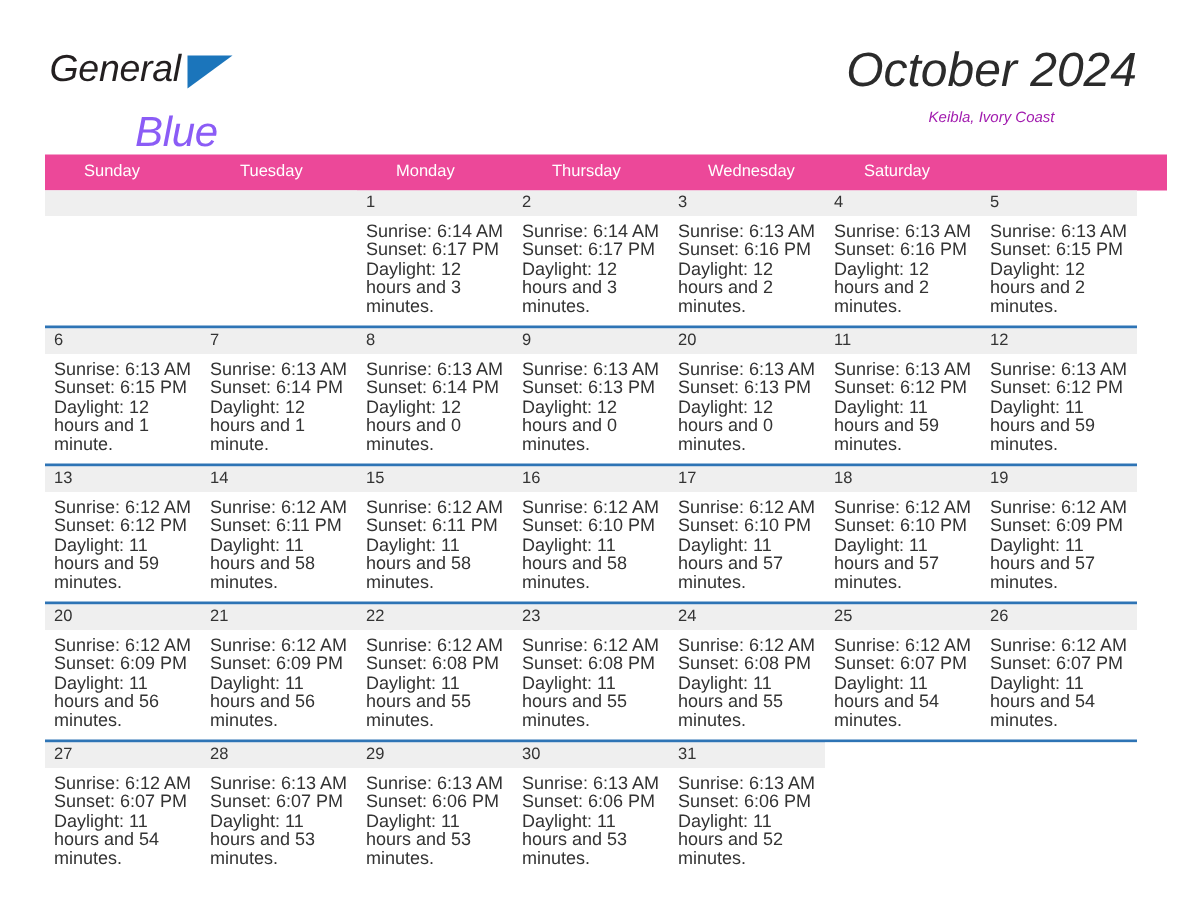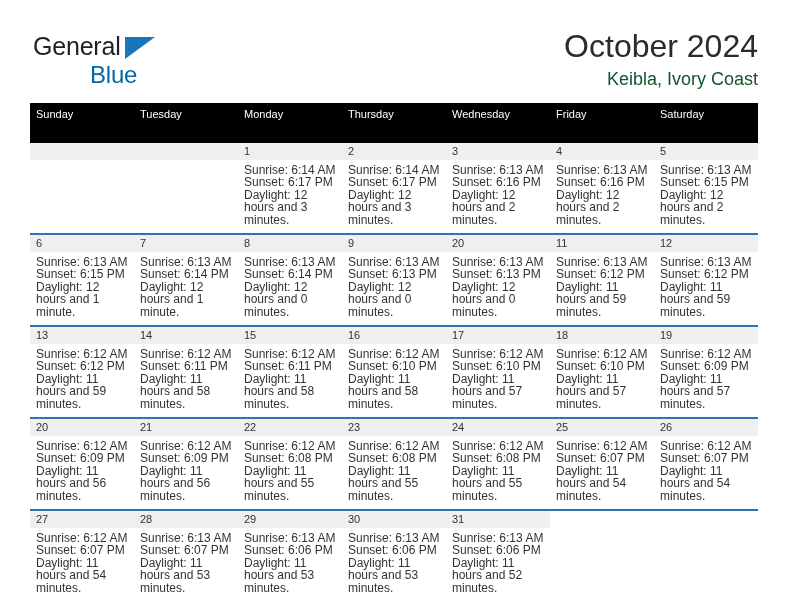--- a/index.html
+++ b/index.html
@@ -22,20 +22,21 @@
     box-sizing: border-box;
   }
 
   
   .top-bar {
     position: absolute;
     left: 0;
     top: 0;
     width: 792px;
     height: 100px;
+    font-style: italic;
   }
 
   .brand {
     position: absolute;
     left: 33px;
     top: 34px;
     width: 210px;
     height: 54px;
     line-height: 1;
     user-select: none;
@@ -54,61 +55,63 @@
     left: 92px;
     top: 3px;
     width: 0;
     height: 0;
     border-left: 30px solid #1b75bb;
     border-bottom: 22px solid transparent;
   }
   .brand-blue {
     position: absolute;
     left: 57px;
-    top: 29px;
-    font-size: 24px;
+    top: 40px;
+    font-size: 28px;
     letter-spacing: -0.2px;
-    color: #0369a1;
+    color: #8b5cf6;
     font-family: "Liberation Sans", sans-serif;
   }
 
   .title-block {
     position: absolute;
     right: 34px;
     top: 30px;
     text-align: right;
   }
   .cal-title {
     font-size: 32px;
     color: #2b2b2b;
     font-weight: normal;
     line-height: 32px;
     white-space: nowrap;
   }
   .cal-subtitle {
-    font-size: 18px;
-    color: #14532d;
+    font-size: 10px;
+    color: #a21caf;
     line-height: 18px;
     margin-top: 8px;
     white-space: nowrap;
+    text-align: center;
   }
 
   
   .calendar {
     position: absolute;
     left: 30px;
     top: 103px;
     width: 728px;
   }
 
   .weekday-row {
     display: flex;
     width: 728px;
-    height: 40px;
-    background: #000000;
+    height: 24px;
+    background: #ec4899;
+    padding-left: 20px;
   }
   .weekday-cell {
     flex: 0 0 104px;
     width: 104px;
     box-sizing: border-box;
     padding-left: 6px;
     color: #ffffff;
     font-size: 11px;
     line-height: 22px;
     white-space: nowrap;
@@ -190,21 +193,20 @@
   </div>
 
   <div class="calendar">
 
     <div class="weekday-row">
       <div class="weekday-cell">Sunday</div>
       <div class="weekday-cell">Tuesday</div>
       <div class="weekday-cell">Monday</div>
       <div class="weekday-cell">Thursday</div>
       <div class="weekday-cell">Wednesday</div>
-      <div class="weekday-cell">Friday</div>
       <div class="weekday-cell">Saturday</div>
     </div>
 
     <div id="weeks-container">
         <div class="week-row first">
           <div class="daynum-band">
             <div class="daynum-cell blank"></div>
             <div class="daynum-cell blank"></div>
             <div class="daynum-cell">1</div>
             <div class="daynum-cell">2</div>

